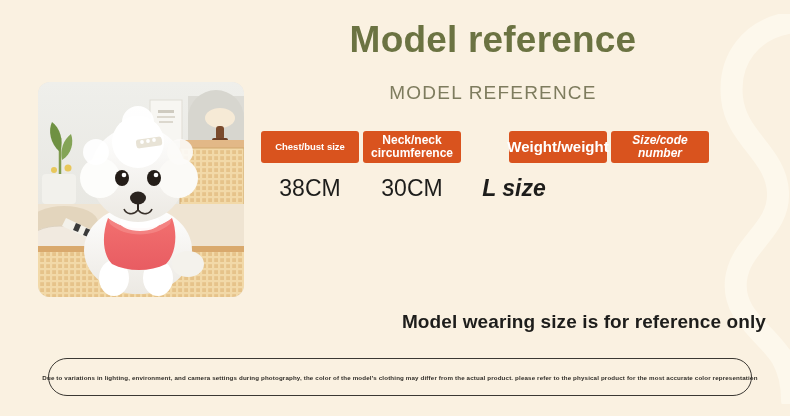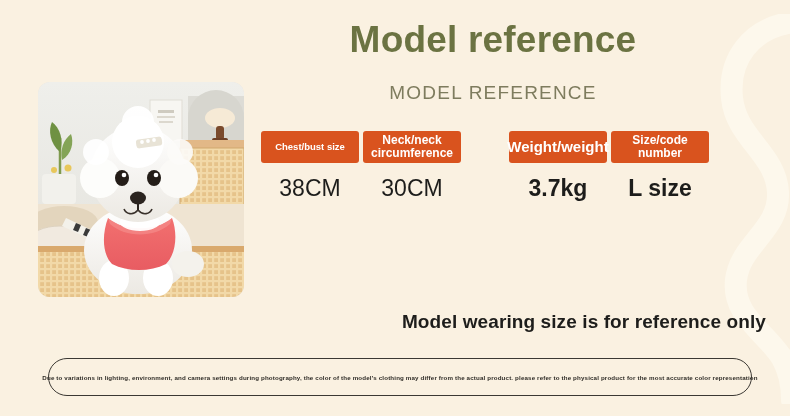--- a/index.html
+++ b/index.html
@@ -45,21 +45,21 @@
   }
   .spec-values{display:flex;gap:4px;margin-top:6px;}
   .spec-values .cell{
     display:flex;align-items:center;justify-content:center;
     color:#1d1d1b;font-size:23px;height:38px;box-sizing:border-box;
   }
   .c0{width:98px;text-align:right;}
   .c1{width:98px;}
   .c2{width:98px;}
   .c3{width:98px;margin-left:44px;}
-  .c4{width:98px;}
+  .c4{width:98px;font-style:italic;}
   .h-sm{font-size:12px;}
   .h-md{font-size:9.5px;}
   .h-lg{font-size:15px;}
   .v-bold{font-weight:bold;font-size:22px;}
 
   
   .note{
     position:absolute;left:316px;top:311px;width:450px;
     text-align:right;font-size:19px;font-weight:bold;color:#1d1d1b;
     letter-spacing:.1px;
@@ -198,21 +198,20 @@
   <div class="spec-table">
     <div class="spec-head">
       <div class="cell c0 h-md">Chest/bust size</div>
       <div class="cell c2 h-sm">Neck/neck circumference</div>
       <div class="cell c3 h-lg">Weight/weight</div>
       <div class="cell c4 h-sm">Size/code number</div>
     </div>
     <div class="spec-values">
       <div class="cell c0">38CM</div>
       <div class="cell c1">30CM</div>
-      <div class="cell c3 v-bold">3.7kg</div>
       <div class="cell c4 v-bold">L size</div>
     </div>
   </div>
 
   <div class="note">Model wearing size is for reference only</div>
 
   <div class="disclaimer">
     <span>Due to variations in lighting, environment, and camera settings during photography, the color of the model's clothing may differ from the actual product. please refer to the physical product for the most accurate color representation</span>
   </div>
 

